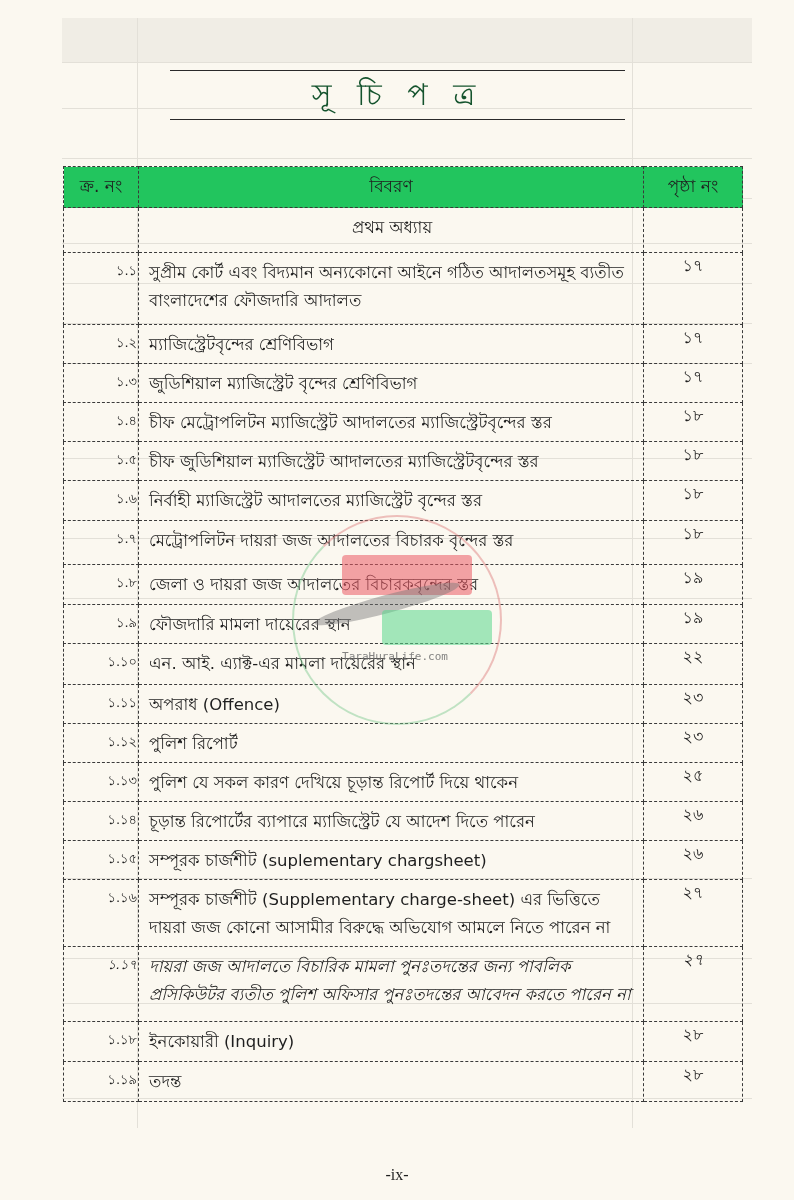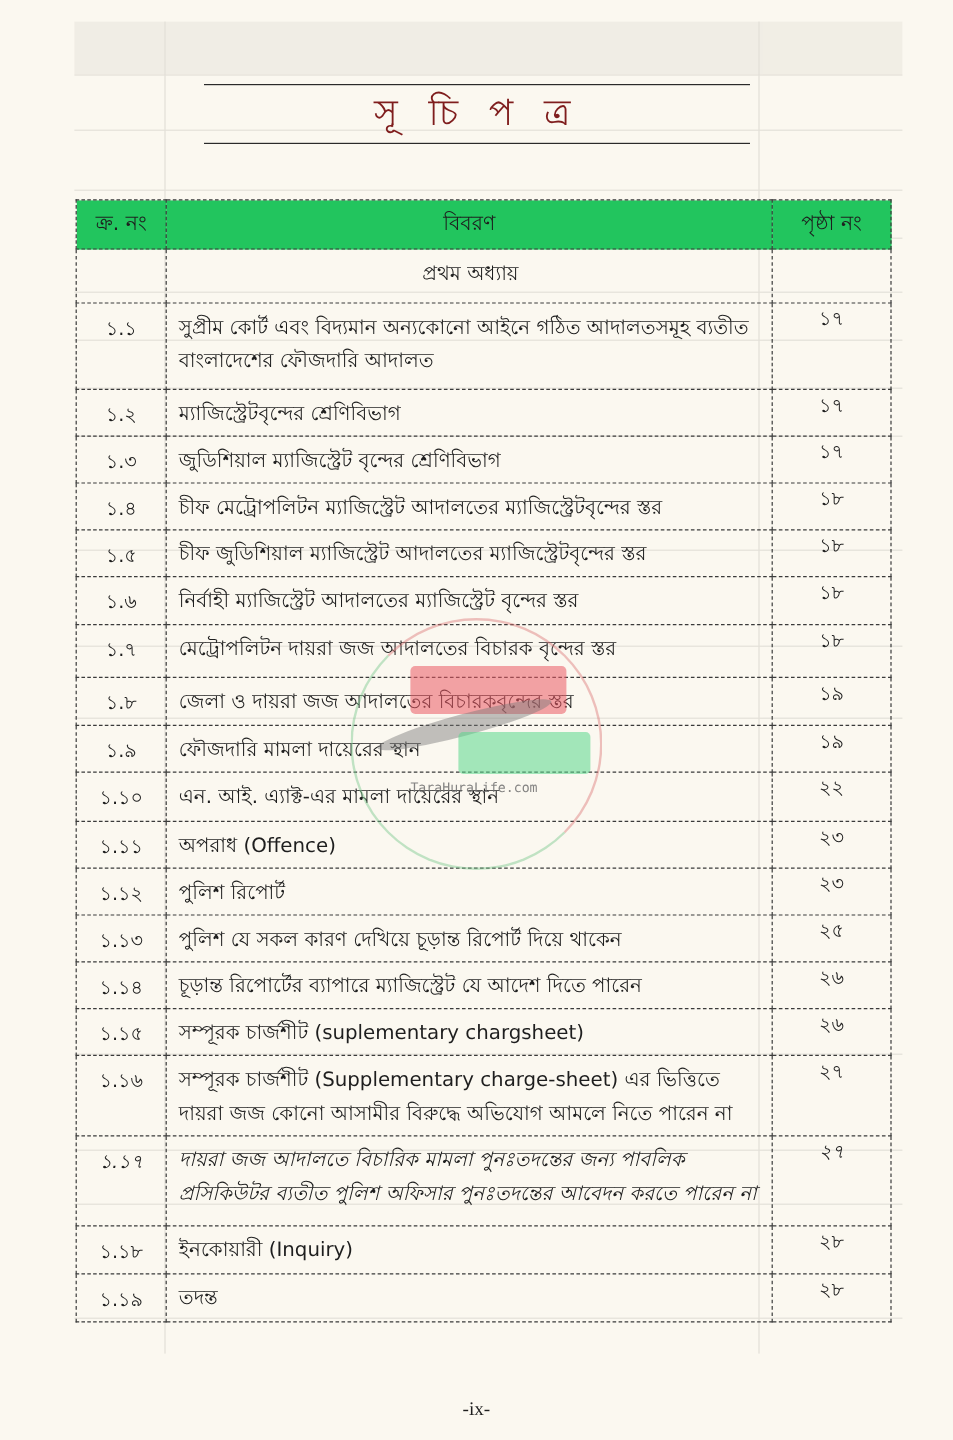--- a/index.html
+++ b/index.html
@@ -11,35 +11,35 @@
   }
   
   .bleed { position: absolute; left: 62px; top: 18px; width: 690px; height: 1110px; opacity: 0.16; pointer-events: none; }
   .bleed .b-head { position: absolute; left: 0; top: 0; width: 100%; height: 44px; background: #bdb8ae; }
   .bleed .b-line { position: absolute; left: 0; width: 100%; border-top: 1px solid #6a665f; }
   .bleed .b-col1 { position: absolute; left: 75px; top: 0; height: 100%; border-left: 1px solid #6a665f; }
   .bleed .b-col2 { position: absolute; left: 570px; top: 0; height: 100%; border-left: 1px solid #6a665f; }
 
   .title-wrap { position: absolute; left: 170px; top: 70px; width: 455px; text-align: center; }
   .title-rule { border-top: 1.5px solid #2a2a2a; }
-  .title-text { font-size: 30px; line-height: 48px; letter-spacing: 8px; color: #7f1d1d; }
+  .title-text { font-size: 30px; line-height: 48px; letter-spacing: 8px; color: #14532d; }
 
   table.toc {
     position: absolute; left: 63px; top: 166px; width: 680px;
     border-collapse: collapse; table-layout: fixed;
   }
   table.toc td, table.toc th {
     border: 1.5px dashed #3a3a3a;
     font-weight: normal; vertical-align: top;
   }
   table.toc th {
     background: #22c55e; height: 38px; font-size: 17px; vertical-align: middle;
     text-align: center;
   }
-  .c-num { width: 72px; text-align: center; font-size: 16px; padding-top: 8px; }
+  .c-num { width: 72px; text-align: right; font-size: 13px; padding-top: 8px; }
   .c-desc { text-align: left; padding: 6px 8px 4px 10px; font-size: 16.5px; line-height: 28px; }
   .c-page { width: 96px; text-align: center; font-size: 16px; padding-top: 0; }
   .chapter td { height: 34px; }
   .chapter .c-desc { text-align: center; font-size: 16.5px; }
 
   .footer { position: absolute; left: 0; top: 1166px; width: 794px; text-align: center; font-family: "Liberation Serif", serif; font-size: 16px; }
 
   .watermark { position: absolute; left: 292px; top: 515px; width: 210px; height: 210px; pointer-events: none; }
   .wm-ring { position: absolute; left: 0; top: 0; width: 206px; height: 206px; border-radius: 50%;
     border: 2px solid rgba(220,120,120,0.45); border-left-color: rgba(120,200,140,0.45); border-bottom-color: rgba(120,200,140,0.45); }

